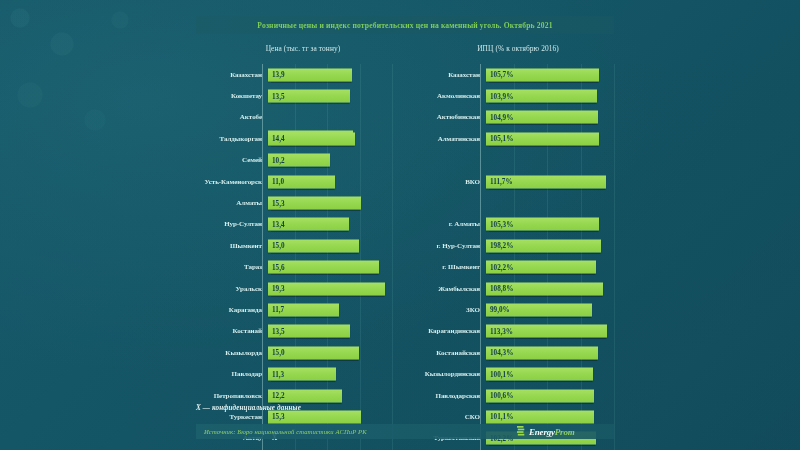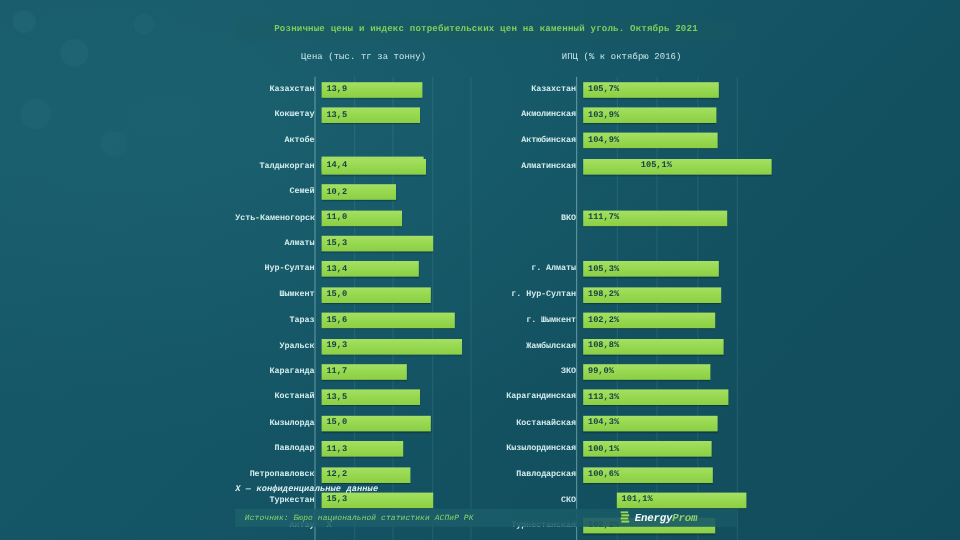--- a/index.html
+++ b/index.html
@@ -8,21 +8,21 @@
     background: #0d3d4a;
   }
   .page {
     position: relative;
     width: 800px;
     height: 450px;
     background:
       radial-gradient(ellipse at 18% 22%, rgba(40,120,130,0.28) 0%, rgba(40,120,130,0) 55%),
       radial-gradient(ellipse at 85% 80%, rgba(20,80,95,0.35) 0%, rgba(20,80,95,0) 60%),
       linear-gradient(135deg, #17596a 0%, #145565 45%, #104a5a 100%);
-    font-family: Liberation Mono, monospace;
+    font-family: Liberation Serif, serif;
     overflow: hidden;
     box-sizing: border-box;
   }
   
   .page::before {
     content: "";
     position: absolute;
     left: 0; top: 0;
     width: 210px; height: 190px;
     background:
@@ -403,21 +403,21 @@
             <div class="row-label">Актюбинская</div>
             <div class="bar-zone">
               <div class="bar" style="width: 112.453px;">
                 <span class="bar-value">104,9%</span>
               </div>
             </div>
           </div>
           <div class="row">
             <div class="row-label">Алматинская</div>
             <div class="bar-zone">
-              <div class="bar" style="width: 112.667px; padding-left: 44px;">
+              <div class="bar" style="width: 112.667px;">
                 <span class="bar-value">105,1%</span>
               </div>
             </div>
           </div>
           <div class="row">
             <div class="row-label"></div>
             <div class="bar-zone"></div>
           </div>
           <div class="row">
             <div class="row-label">ВКО</div>
@@ -499,21 +499,21 @@
             <div class="row-label">Павлодарская</div>
             <div class="bar-zone">
               <div class="bar" style="width: 107.843px;">
                 <span class="bar-value">100,6%</span>
               </div>
             </div>
           </div>
           <div class="row">
             <div class="row-label">СКО</div>
             <div class="bar-zone">
-              <div class="bar" style="width: 108.379px; margin-left: 28px;">
+              <div class="bar" style="width: 108.379px;">
                 <span class="bar-value">101,1%</span>
               </div>
             </div>
           </div>
           <div class="row">
             <div class="row-label">Туркестанская</div>
             <div class="bar-zone">
               <div class="bar" style="width: 109.558px;">
                 <span class="bar-value">102,2%</span>
               </div>

